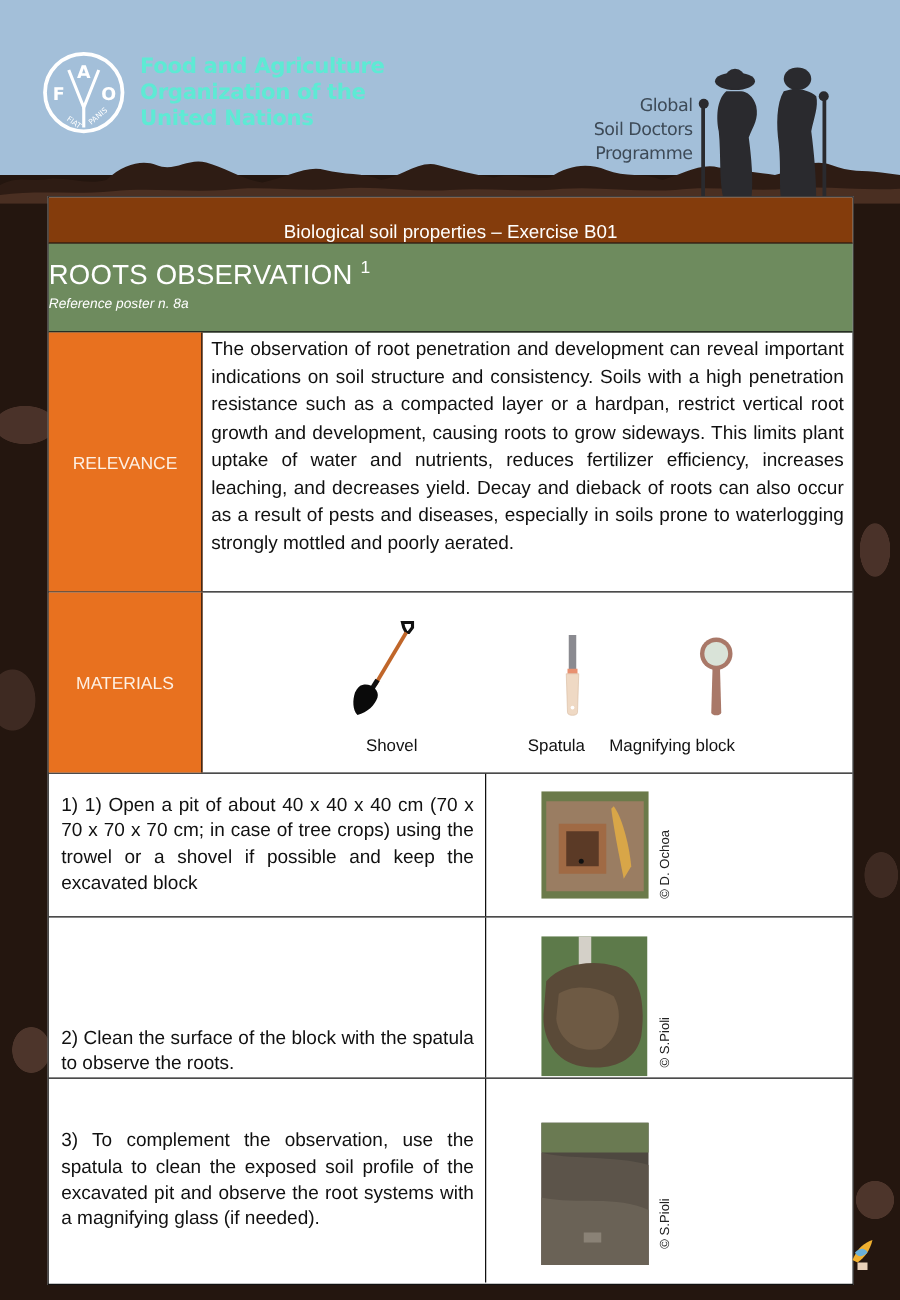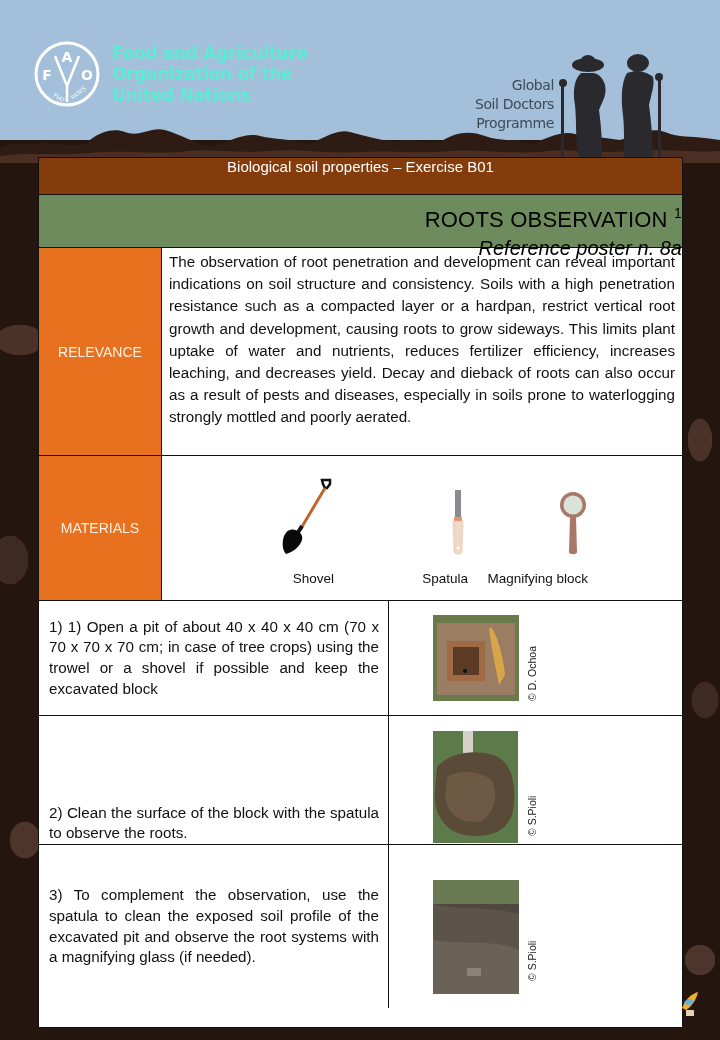--- a/index.html
+++ b/index.html
@@ -40,32 +40,32 @@
   }
   .silhouettes { position: absolute; left: 555px; top: 25px; width: 120px; height: 135px; }
 
   .sheet {
     position: absolute; left: 38px; top: 157px; width: 645px; height: 871px;
     border: 1.5px solid #111;
     background: #fff;
   }
   .band-exercise {
     height: 37px; background: #843c0c; color: #fff;
-    display: flex; align-items: flex-start; justify-content: center;
+    display: flex; align-items: flex-end; justify-content: center;
     font-family: "Liberation Sans", sans-serif; font-size: 15px;
     border-bottom: 1.5px solid #111;
   }
   .band-title {
-    height: 53px; background: #6e8b5e; color: #000000; text-align: right;
+    height: 71px; background: #6e8b5e; color: #ffffff; text-align: left;
     border-bottom: 1.5px solid #111;
     padding-top: 10px;
   }
   .band-title .title { font-size: 22px; letter-spacing: 0.2px; }
   .band-title .title sup { font-size: 14px; vertical-align: 9px; }
-  .band-title .subtitle { font-size: 20px; font-style: italic; margin-top: 4px; }
+  .band-title .subtitle { font-size: 11px; font-style: italic; margin-top: 4px; }
 
   .row { display: flex; border-bottom: 1.5px solid #111; }
   .row:last-child { border-bottom: none; }
   .label-cell {
     width: 123px; flex: 0 0 123px; background: #e8711f;
     color: #fdf0e4; font-size: 14px;
     display: flex; align-items: center; justify-content: center;
     border-right: 1.5px solid #111;
   }
   .relevance-row { height: 208px; }

